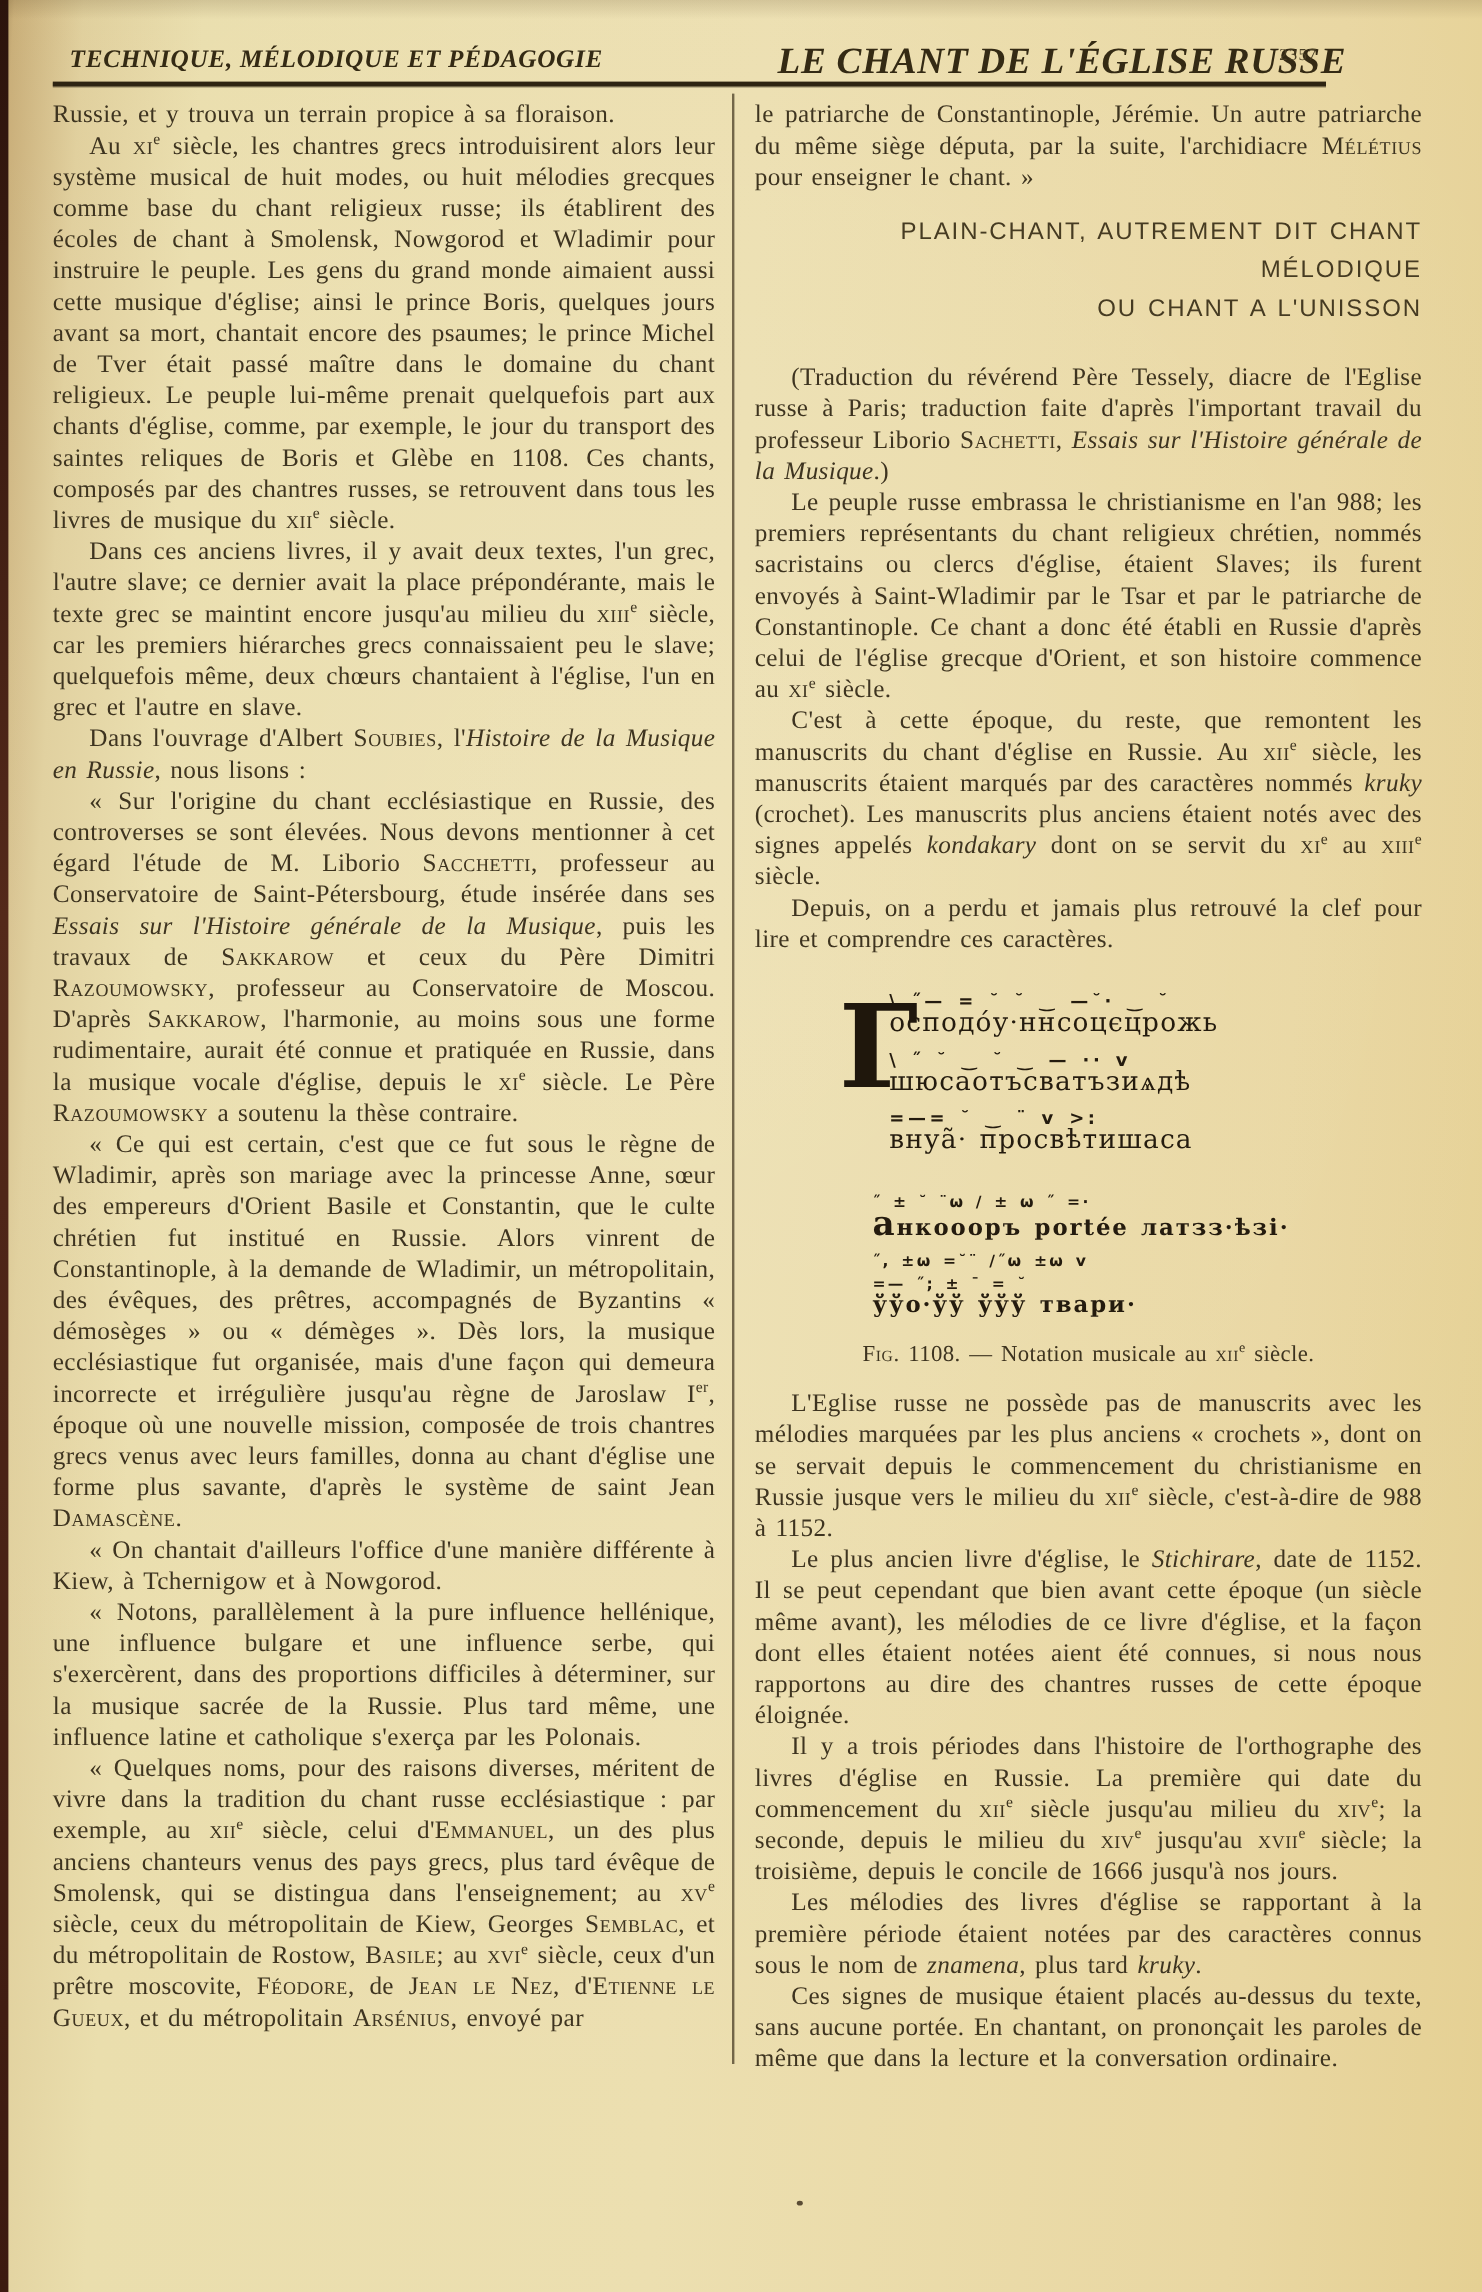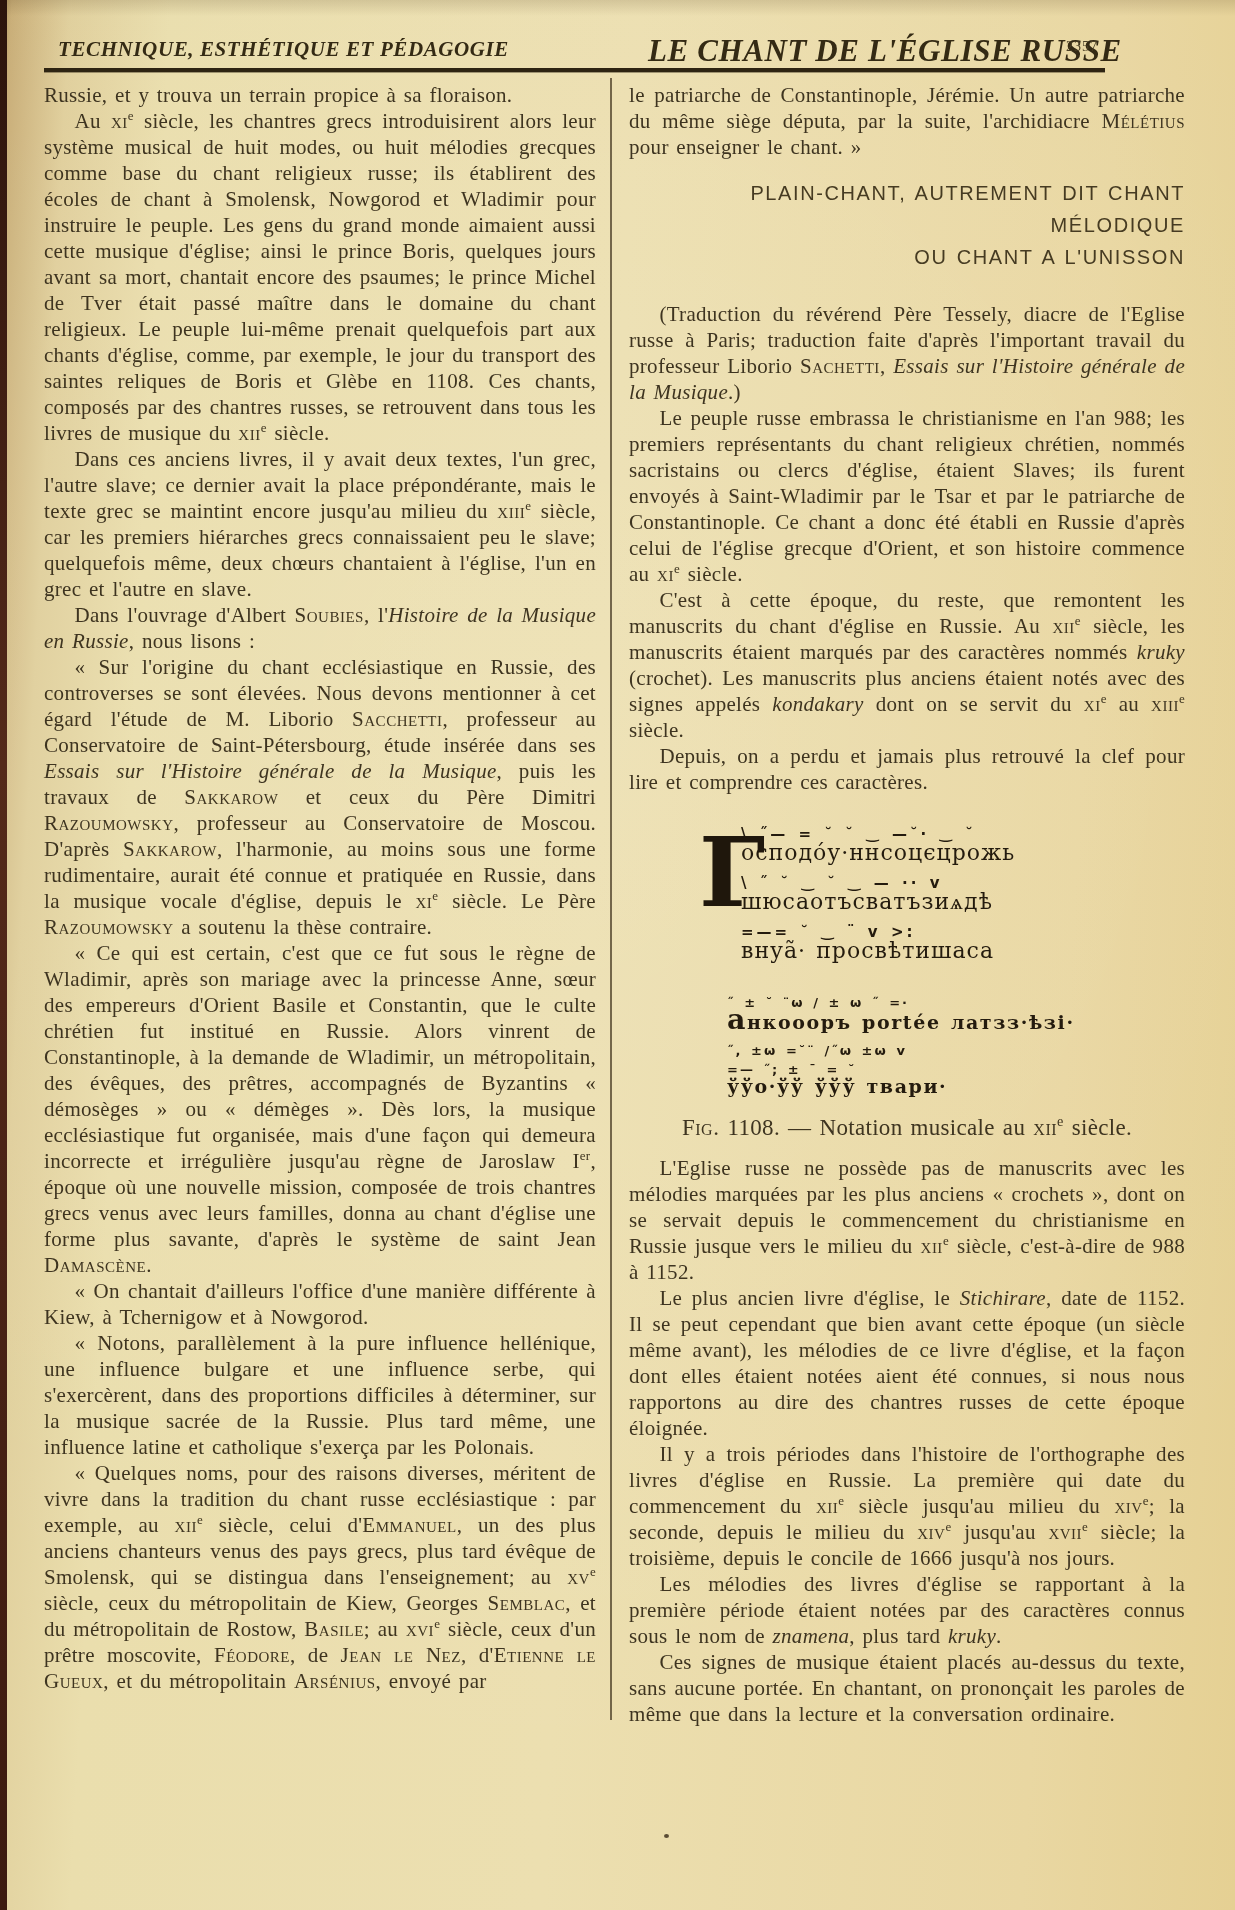--- a/index.html
+++ b/index.html
@@ -42,31 +42,31 @@
     font-weight:bold;color:#1f170c;}
   .z-line{margin-bottom:4px;}
   .neumes{font-family:"DejaVu Sans", sans-serif;font-size:15px;letter-spacing:3px;
     font-weight:bold;height:19px;white-space:nowrap;color:#241b0e;}
   .z-text{font-size:22px;font-weight:normal;letter-spacing:1px;white-space:nowrap;}
   .kond{margin:26px 0 0 98px;font-family:"DejaVu Serif", serif;color:#241b0e;}
   .k-line{margin-bottom:3px;}
   .k-line .neumes{font-size:13px;height:16px;letter-spacing:2px;}
   .k-text{font-size:19px;font-weight:bold;letter-spacing:1.6px;white-space:nowrap;}
   .k-line:first-child .k-text::first-letter{font-size:1.5em;}
-  .caption{text-align:center;font-size:23px;margin-top:16px;color:#3e3420;
+  .caption{text-align:center;font-size:19px;margin-top:16px;color:#3e3420;
     font-family:"Liberation Serif", serif;letter-spacing:.3px;}
   .speck{position:absolute;left:664px;top:1834px;width:5px;height:4px;border-radius:50%;
     background:#5a4c34;}
 </style>
 </head>
 <body>
 
 <div class="page">
   <div class="gutter"></div>
-  <div class="hdr-left">TECHNIQUE, ESTHÉTIQUE ET PÉDAGOGIE</div>
+  <div class="hdr-left">TECHNIQUE, MÉLODIQUE ET PÉDAGOGIE</div>
   <div class="hdr-right">LE CHANT DE L'ÉGLISE RUSSE</div>
   <div class="pagenum">2357</div>
   <div class="rule"></div>
   <div class="divider"></div>
   <div class="col col-left">
       <p class="para">Russie, et y trouva un terrain propice à sa floraison.</p>
       <p class="para ind">Au <span class="sc">xi</span><span class="sup">e</span> siècle, les chantres grecs introduisirent alors leur système musical de huit modes, ou huit mélodies grecques comme base du chant religieux russe; ils établirent des écoles de chant à Smolensk, Nowgorod et Wladimir pour instruire le peuple. Les gens du grand monde aimaient aussi cette musique d'église; ainsi le prince Boris, quelques jours avant sa mort, chantait encore des psaumes; le prince Michel de Tver était passé maître dans le domaine du chant religieux. Le peuple lui-même prenait quelquefois part aux chants d'église, comme, par exemple, le jour du transport des saintes reliques de Boris et Glèbe en 1108. Ces chants, composés par des chantres russes, se retrouvent dans tous les livres de musique du <span class="sc">xii</span><span class="sup">e</span> siècle.</p>
       <p class="para ind">Dans ces anciens livres, il y avait deux textes, l'un grec, l'autre slave; ce dernier avait la place prépondérante, mais le texte grec se maintint encore jusqu'au milieu du <span class="sc">xiii</span><span class="sup">e</span> siècle, car les premiers hiérarches grecs connaissaient peu le slave; quelquefois même, deux chœurs chantaient à l'église, l'un en grec et l'autre en slave.</p>
       <p class="para ind">Dans l'ouvrage d'Albert <span class="sc">Soubies</span>, l'<span class="it">Histoire de la Musique en Russie</span>, nous lisons :</p>
       <p class="para ind">« Sur l'origine du chant ecclésiastique en Russie, des controverses se sont élevées. Nous devons mentionner à cet égard l'étude de M. Liborio <span class="sc">Sacchetti</span>, professeur au Conservatoire de Saint-Pétersbourg, étude insérée dans ses <span class="it">Essais sur l'Histoire générale de la Musique</span>, puis les travaux de <span class="sc">Sakkarow</span> et ceux du Père Dimitri <span class="sc">Razoumowsky</span>, professeur au Conservatoire de Moscou. D'après <span class="sc">Sakkarow</span>, l'harmonie, au moins sous une forme rudimentaire, aurait été connue et pratiquée en Russie, dans la musique vocale d'église, depuis le <span class="sc">xi</span><span class="sup">e</span> siècle. Le Père <span class="sc">Razoumowsky</span> a soutenu la thèse contraire.</p>

